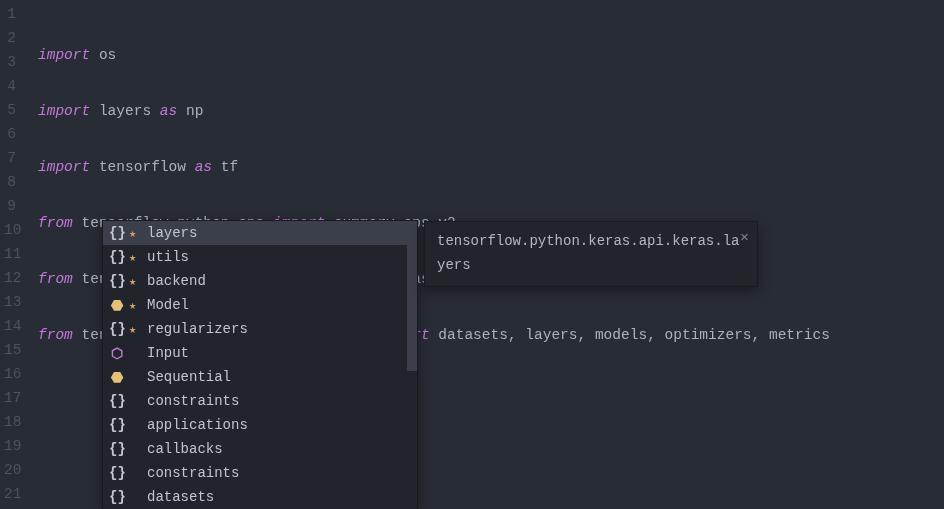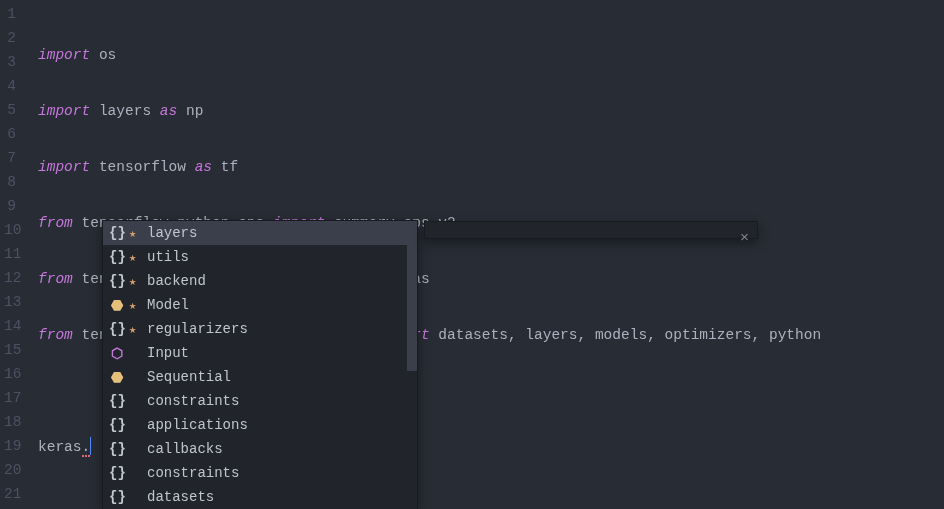--- a/index.html
+++ b/index.html
@@ -156,23 +156,22 @@
       <div>19</div>
       <div>20</div>
       <div>21</div>
     </div>
   <div class="code">
     <div class="line"><span class="kw">import</span> <span class="ident">os</span></div>
     <div class="line"><span class="kw">import</span> <span class="ident">layers</span> <span class="kw">as</span> <span class="ident">np</span></div>
     <div class="line"><span class="kw">import</span> <span class="ident">tensorflow</span> <span class="kw">as</span> <span class="ident">tf</span></div>
     <div class="line"><span class="kw">from</span> <span class="ident">tensorflow.python.ops</span> <span class="kw">import</span> <span class="ident">summary_ops_v2</span></div>
     <div class="line"><span class="kw">from</span> <span class="ident">tensorflow.python.keras.api</span> <span class="kw">import</span> <span class="ident">keras</span></div>
-    <div class="line"><span class="kw">from</span> <span class="ident">tensorflow.python.keras.api.keras</span> <span class="kw">import</span> <span class="ident">datasets, layers, models, optimizers, python</span></div>
+    <div class="line"><span class="kw">from</span> <span class="ident">tensorflow.python.keras.api.keras</span> <span class="kw">import</span> <span class="ident">datasets, layers, models, optimizers, metrics</span></div>
     <div class="line"></div>
-    <div class="line"><span class="ident">keras</span><span class="error-squiggle">.</span><span class="cursor"></span></div>
     
     
     
     
     
     
     
     
     
     
@@ -240,13 +239,14 @@
     </div>
     <div class="ac-item">
       <span class="ac-icon ic-mod">{}</span>
       <span class="ac-star dim"></span>
       <span class="ac-label">datasets</span>
     </div>
   </div>
 
 <div class="doc-popup">
   <span class="doc-close">×</span>
+  <div class="doc-name">tensorflow.python.keras.api.keras.layers</div>
 </div>
 
 </body></html>

